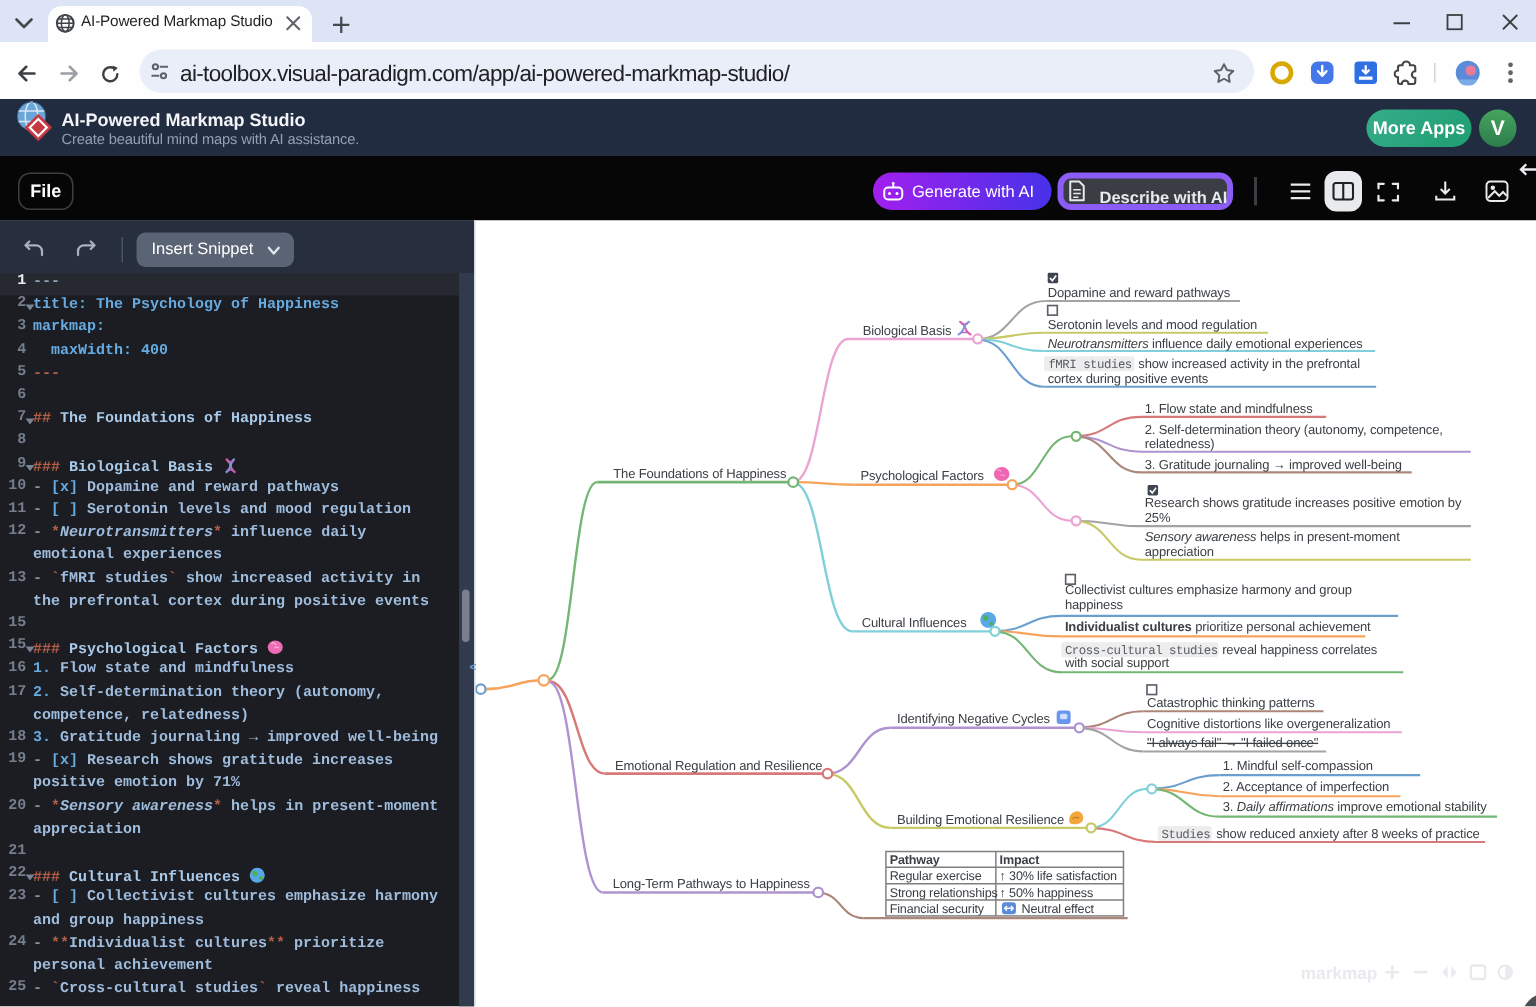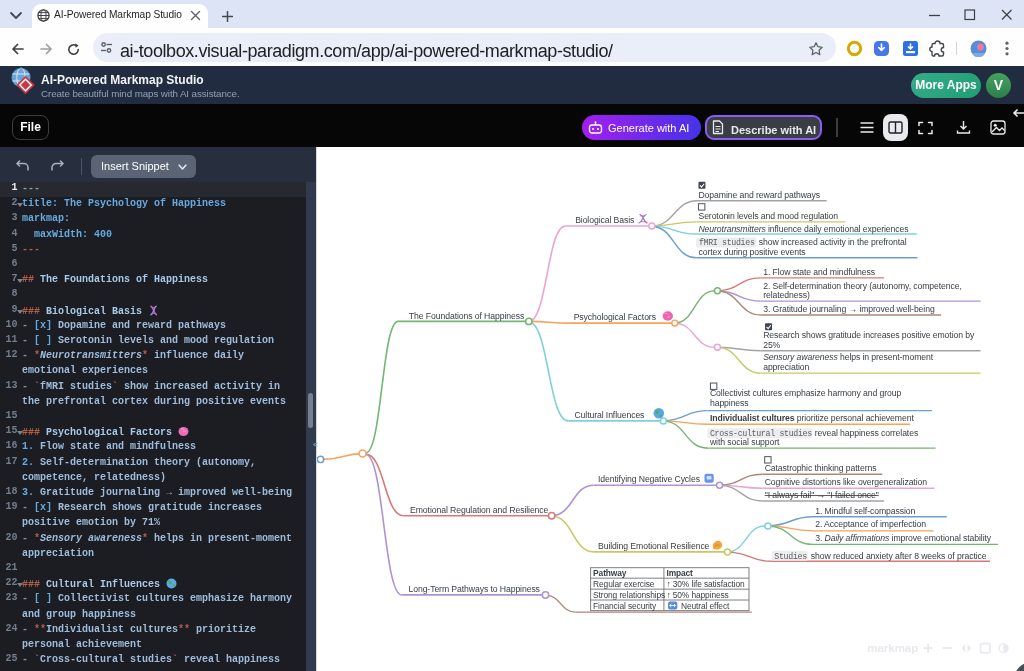--- a/index.html
+++ b/index.html
@@ -5,33 +5,33 @@
 html,body{width:1024px;height:671px;overflow:hidden;font-family:"Liberation Sans",sans-serif}
 .abs{position:absolute}
 #page{position:relative;width:1024px;height:473px;background:#fff}
 
 #tabbar{position:absolute;left:0;top:0;width:1024px;height:28px;background:#dce4f5}
 #tab{position:absolute;left:32px;top:4px;width:176px;height:24px;background:#fefefe;border-radius:9px 9px 0 0}
 #tabtitle{position:absolute;left:54px;top:9px;font-size:10.2px;letter-spacing:-0.1px;color:#1f2023;white-space:nowrap}
 
 #addr{position:absolute;left:0;top:28px;width:1024px;height:38px;background:#fefefe}
 #pill{position:absolute;left:93px;top:33px;width:743px;height:29px;background:#e9eef9;border-radius:15px}
-#url{position:absolute;left:120px;top:41px;font-size:18px;color:#202124;letter-spacing:-0.42px;white-space:nowrap}
+#url{position:absolute;left:120px;top:41px;font-size:15px;color:#202124;letter-spacing:-0.42px;white-space:nowrap}
 
 #hdr{position:absolute;left:0;top:66px;width:1024px;height:38px;background:#212c40}
 #hdrtitle{position:absolute;left:41px;top:73px;font-size:12px;font-weight:bold;color:#f2f4f8;white-space:nowrap}
 #hdrsub{position:absolute;left:41px;top:87.5px;font-size:9.8px;letter-spacing:-0.1px;color:#93a0b4;white-space:nowrap}
 #moreapps{position:absolute;left:911px;top:73px;width:70px;height:25px;background:linear-gradient(135deg,#35ad89,#1f9d72);border-radius:12.5px;color:#fff;font-size:12px;font-weight:bold;text-align:center;line-height:25px}
 #vav{position:absolute;left:986px;top:73px;width:25px;height:25px;border-radius:50%;background:linear-gradient(180deg,#46a35e,#2d7d4c);color:#fff;font-size:14px;font-weight:bold;text-align:center;line-height:25px}
 
 #blackbar{position:absolute;left:0;top:104px;width:1024px;height:43px;background:#060607}
 #filebtn{position:absolute;left:12px;top:115px;width:37px;height:25px;border:1px solid #3e3e42;border-radius:8px;color:#fff;font-size:12px;font-weight:bold;text-align:center;line-height:23px}
 #genbtn{position:absolute;left:582px;top:115px;width:119px;height:25px;background:linear-gradient(90deg,#a21fee,#4732e9);border-radius:13px;color:#fff}
 #genbtn span{position:absolute;left:26px;top:6.5px;font-size:11px;font-weight:normal;white-space:nowrap}
-#descbtn{position:absolute;left:705px;top:115px;width:117px;height:25px;background:#3a3d44;border:2px solid #8b5cf6;border-radius:9px;color:#e8eaed}
+#descbtn{position:absolute;left:705px;top:115px;width:117px;height:25px;background:#3a3d44;border:4px solid #8b5cf6;border-radius:9px;color:#e8eaed}
 #descbtn span{position:absolute;left:24px;top:6.5px;font-size:11px;font-weight:bold;white-space:nowrap}
 #splitbtn{position:absolute;left:883px;top:114px;width:25px;height:27px;background:#e8eaed;border-radius:8px}
 
 #lpanel{position:absolute;left:0;top:147px;width:316px;height:524px;background:#1b1d23}
 #ltoolbar{position:absolute;left:0;top:147px;width:316px;height:35px;background:#272f3f}
 #snip{position:absolute;left:91px;top:155px;width:105px;height:23px;background:#5a6474;border-radius:6px}
 #snip span{position:absolute;left:10px;top:5px;font-size:11px;font-weight:normal;color:#fff;white-space:nowrap}
 #gutterbar{position:absolute;left:306px;top:182px;width:10px;height:489px;background:#323a4d}
 #scrollthumb{position:absolute;left:307.5px;top:393px;width:5px;height:35px;background:#78808f;border-radius:2.5px}
 

